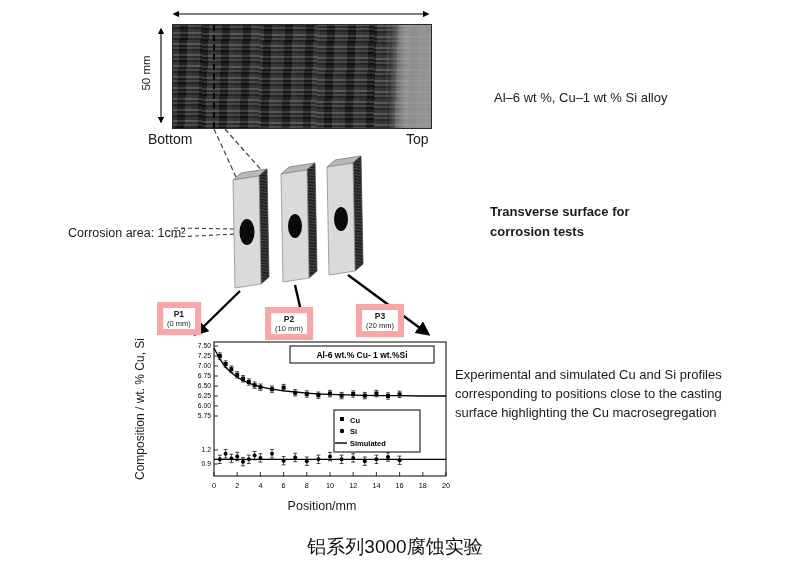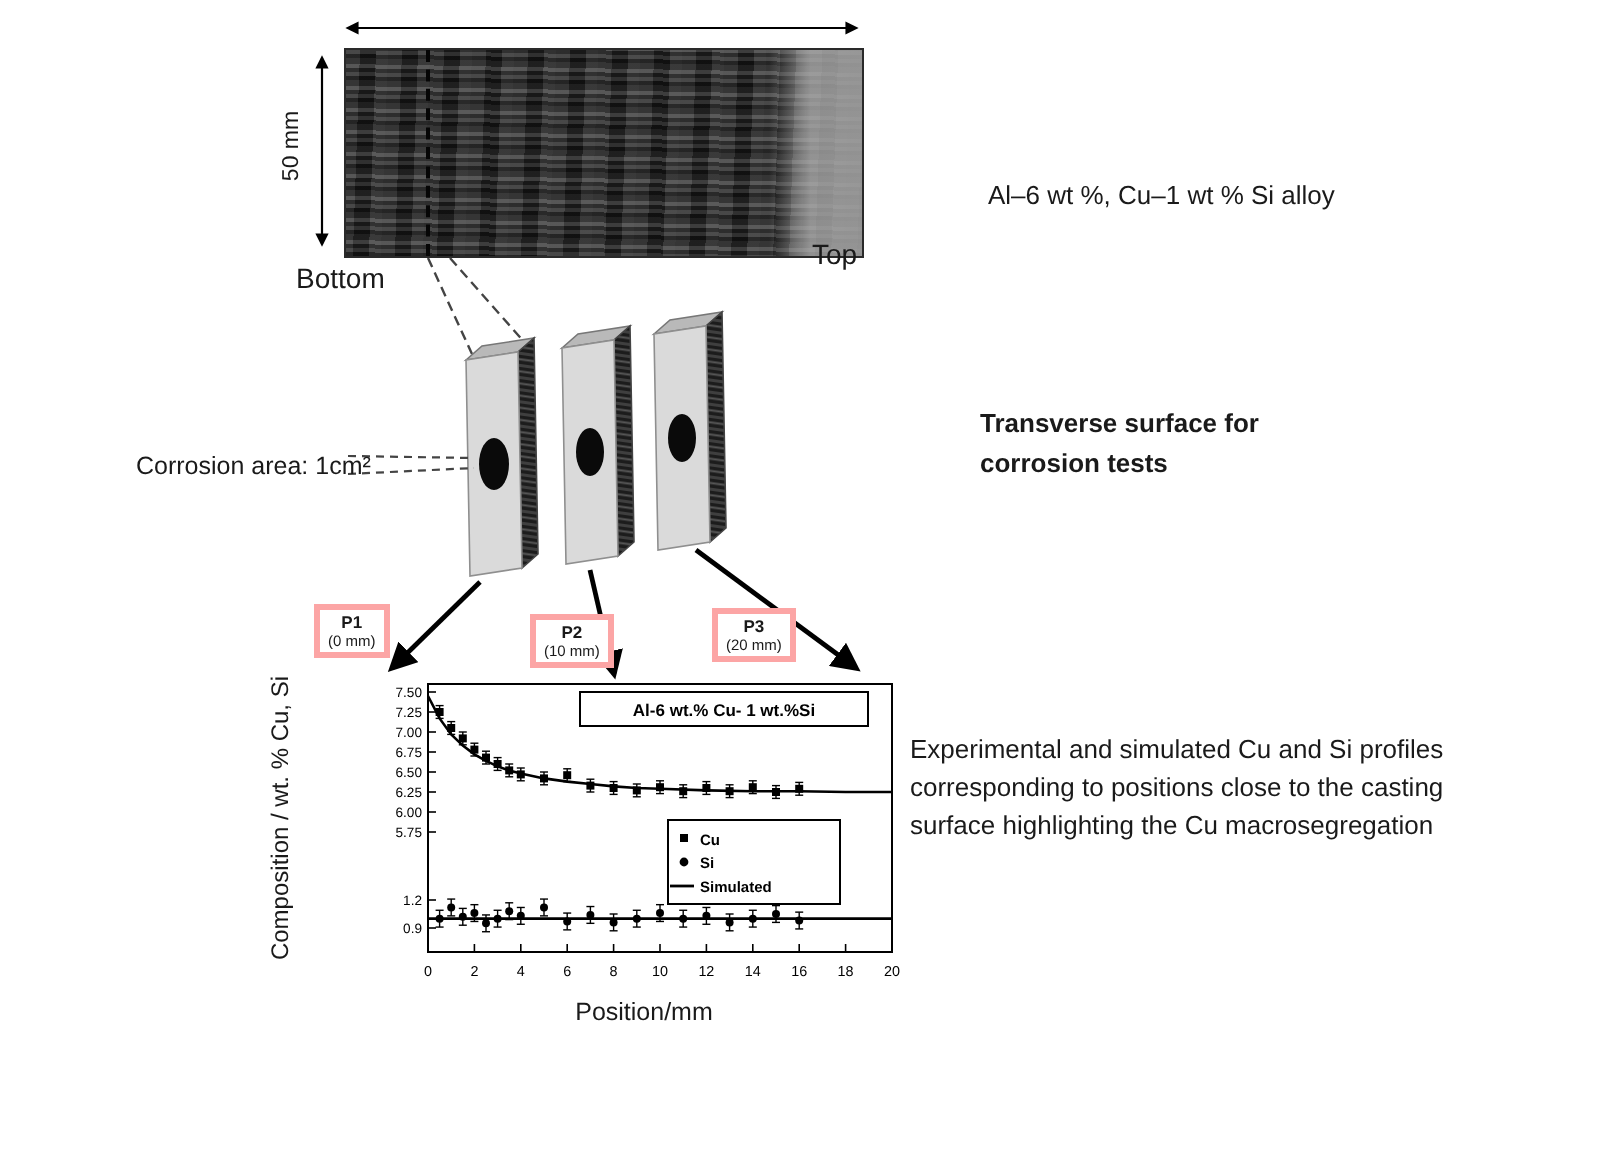--- a/index.html
+++ b/index.html
@@ -14,21 +14,21 @@
   }
   .sample-dash{position:absolute;left:40px;top:0;height:100%;width:0;border-left:2px dashed #060606;}
   .overlay{position:absolute;left:0;top:0;pointer-events:none;}
   
   .lbl{position:absolute;font-size:14px;}
   .h50{position:absolute;left:116px;top:67px;width:60px;text-align:center;font-size:11.5px;transform:rotate(-90deg);}
   .alloy{position:absolute;left:494px;top:58px;font-size:13px;white-space:nowrap;margin-top:32px;}
   .transverse{position:absolute;left:490px;top:202px;width:155px;font-size:13px;line-height:1.5;font-weight:bold;}
   .corrosion{position:absolute;left:68px;top:226px;font-size:12.5px;white-space:nowrap;}
   .note{position:absolute;left:455px;top:366px;width:278px;font-size:13px;line-height:1.45;}
-  .pbox{position:absolute;text-align:center;border:3px solid #fca5a5;background:#fff;padding:1px 4px;line-height:1.2;}
+  .pbox{position:absolute;text-align:center;border:6px solid #fca5a5;background:#fff;padding:1px 4px;line-height:1.2;}
   .pbox .pname{font-size:8.5px;font-weight:bold;display:block;}
   .pbox .poff{font-size:7.5px;display:block;}
   .chart-wrap{position:absolute;left:184px;top:338px;width:268px;height:160px;}
   .ylab{position:absolute;left:50px;top:402px;width:180px;text-align:center;font-size:12px;transform:rotate(-90deg);}
   .xlab{position:absolute;left:272px;top:499px;width:100px;text-align:center;font-size:12.5px;}
   .caption{position:absolute;left:0;top:534px;width:790px;text-align:center;font-size:19px;color:#111;}
   svg text{font-family:"Liberation Sans","DejaVu Sans",sans-serif;}
 </style>
 </head>
 <body>
@@ -92,21 +92,21 @@
 
     <g stroke="#000" stroke-width="2.4">
       <line x1="240" y1="291" x2="196" y2="334" marker-end="url(#ah)"></line>
       <line x1="295" y1="285" x2="307" y2="337" marker-end="url(#ah)"></line>
       <line x1="348" y1="275" x2="428" y2="334" marker-end="url(#ah)"></line>
     </g>
   </svg>
 
   <div class="h50">50 mm</div>
   <div class="lbl" style="left:148px;top:131px;">Bottom</div>
-  <div class="lbl" style="left:406px;top:119px;">Top</div>
+  <div class="lbl" style="left:406px;top:131px;">Top</div>
   <div class="alloy">Al–6 wt %, Cu–1 wt % Si alloy</div>
 
   <div class="corrosion">Corrosion area: 1cm²</div>
   <div class="transverse">Transverse surface for corrosion tests</div>
 
   <div class="pbox" style="left:157px;top:302px;">
     <span class="pname">P1</span>
     <span class="poff">(0 mm)</span>
   </div>
   <div class="pbox" style="left:265px;top:307px;">
@@ -334,14 +334,15 @@
         <circle cx="158" cy="93" r="2.2" fill="#000"></circle>
         <text x="166" y="96" font-size="7.5" font-weight="bold">Si</text>
         <line x1="151" y1="105" x2="163" y2="105" stroke="#000" stroke-width="1.4"></line>
         <text x="166" y="108" font-size="7.5" font-weight="bold">Simulated</text>
       </svg>
   </div>
   <div class="xlab">Position/mm</div>
 
   <div class="note">Experimental and simulated Cu and Si profiles corresponding to positions close to the casting surface highlighting the Cu macrosegregation</div>
 
+  <div class="caption">铝系列3000腐蚀实验</div>
 
 </div>
 
 </body></html>

